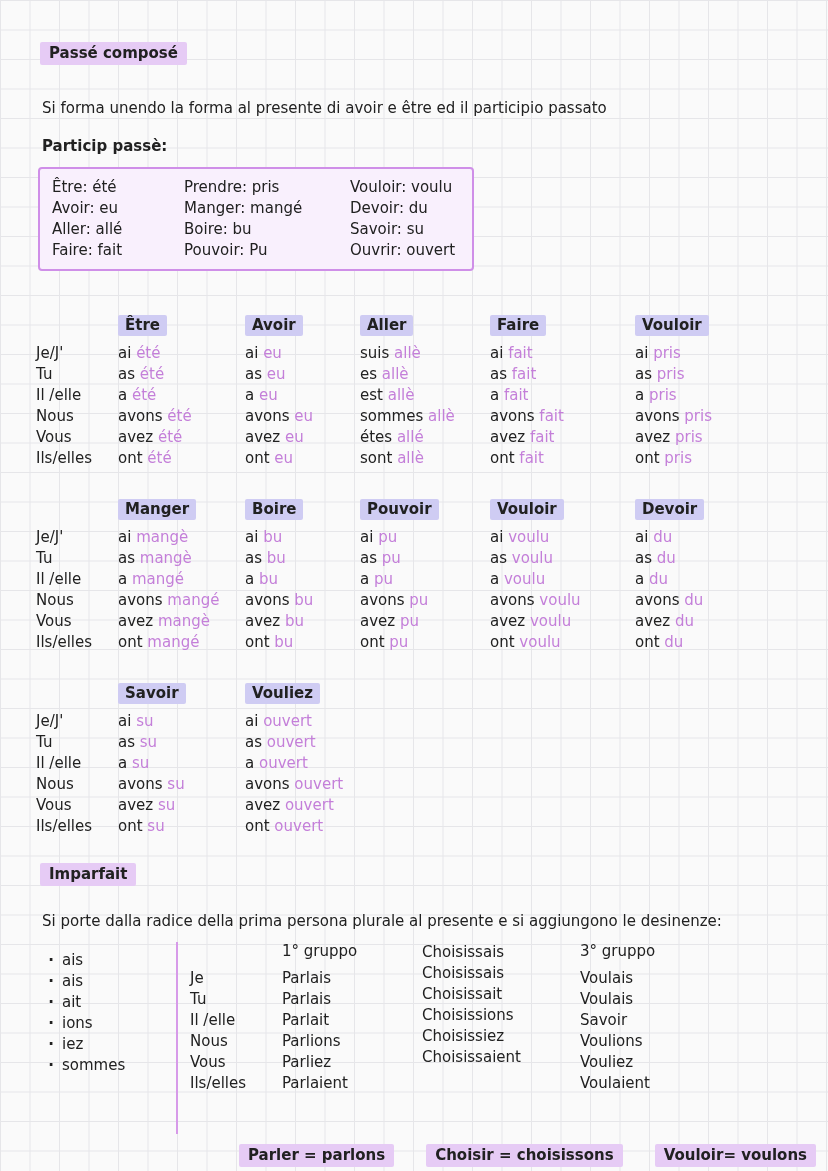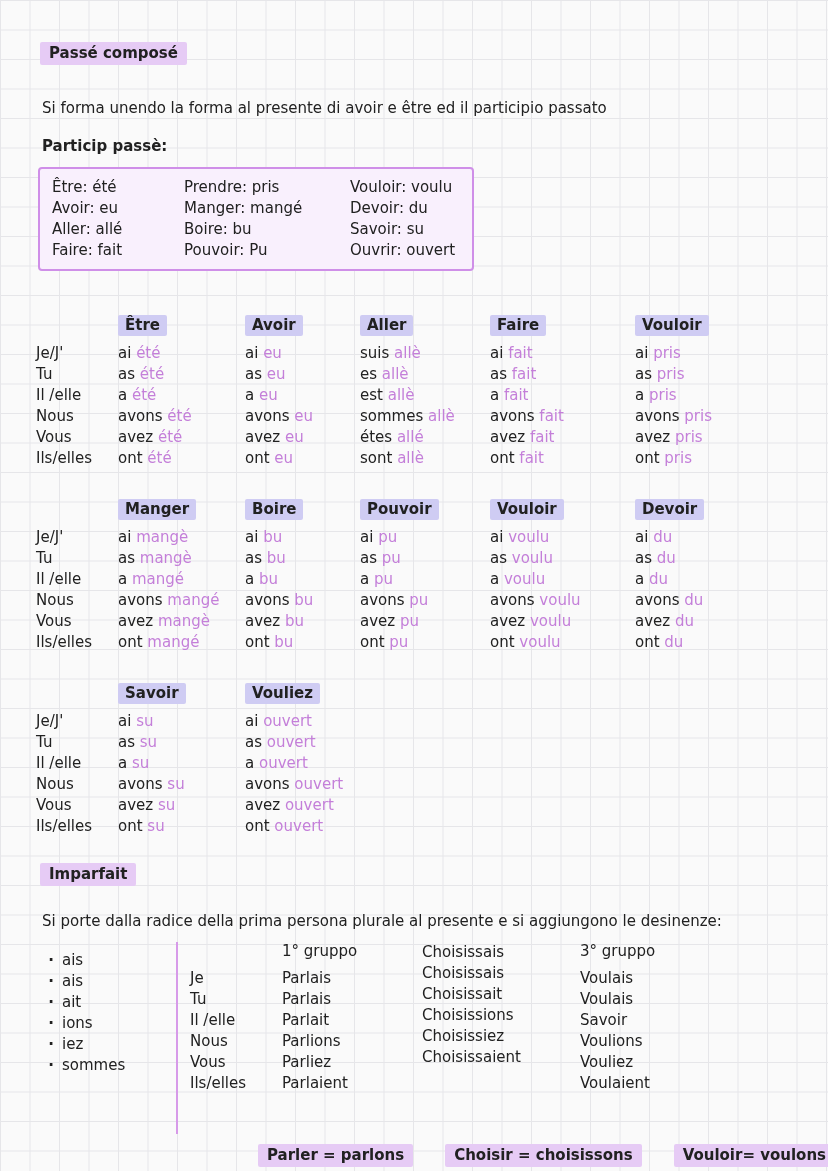--- a/index.html
+++ b/index.html
@@ -76,21 +76,21 @@
   .bullet { display:inline-block; width:22px; text-align:center; font-weight:bold; }
   .imp-divider { width:2px; height:192px; background:var(--divider, #d79ae9); }
   .imp-pron-col { width:92px; margin-left:12px; padding-top:26px; }
   .imp-pron-col .imp-cell, .imp-group .imp-cell { height:21px; line-height:21px; white-space:nowrap; }
   .imp-groups { display:flex; flex:1; }
   .imp-group:nth-child(1) { width:140px; }
   .imp-group:nth-child(2) { width:158px; }
   .imp-group:nth-child(3) { flex:1; }
   .group-header { height:26px; white-space:nowrap; }
 
-  .imp-footers { display:flex; margin:10px 12px 0 258px; gap:32px; }
+  .imp-footers { display:flex; margin:10px 12px 0 258px; gap:32px;justify-content:flex-end; }
 </style>
 </head>
 <body>
 
 <div class="page">
 
   <div class="title-row">
     <span class="hl-purple">Passé composé</span>
   </div>
 

